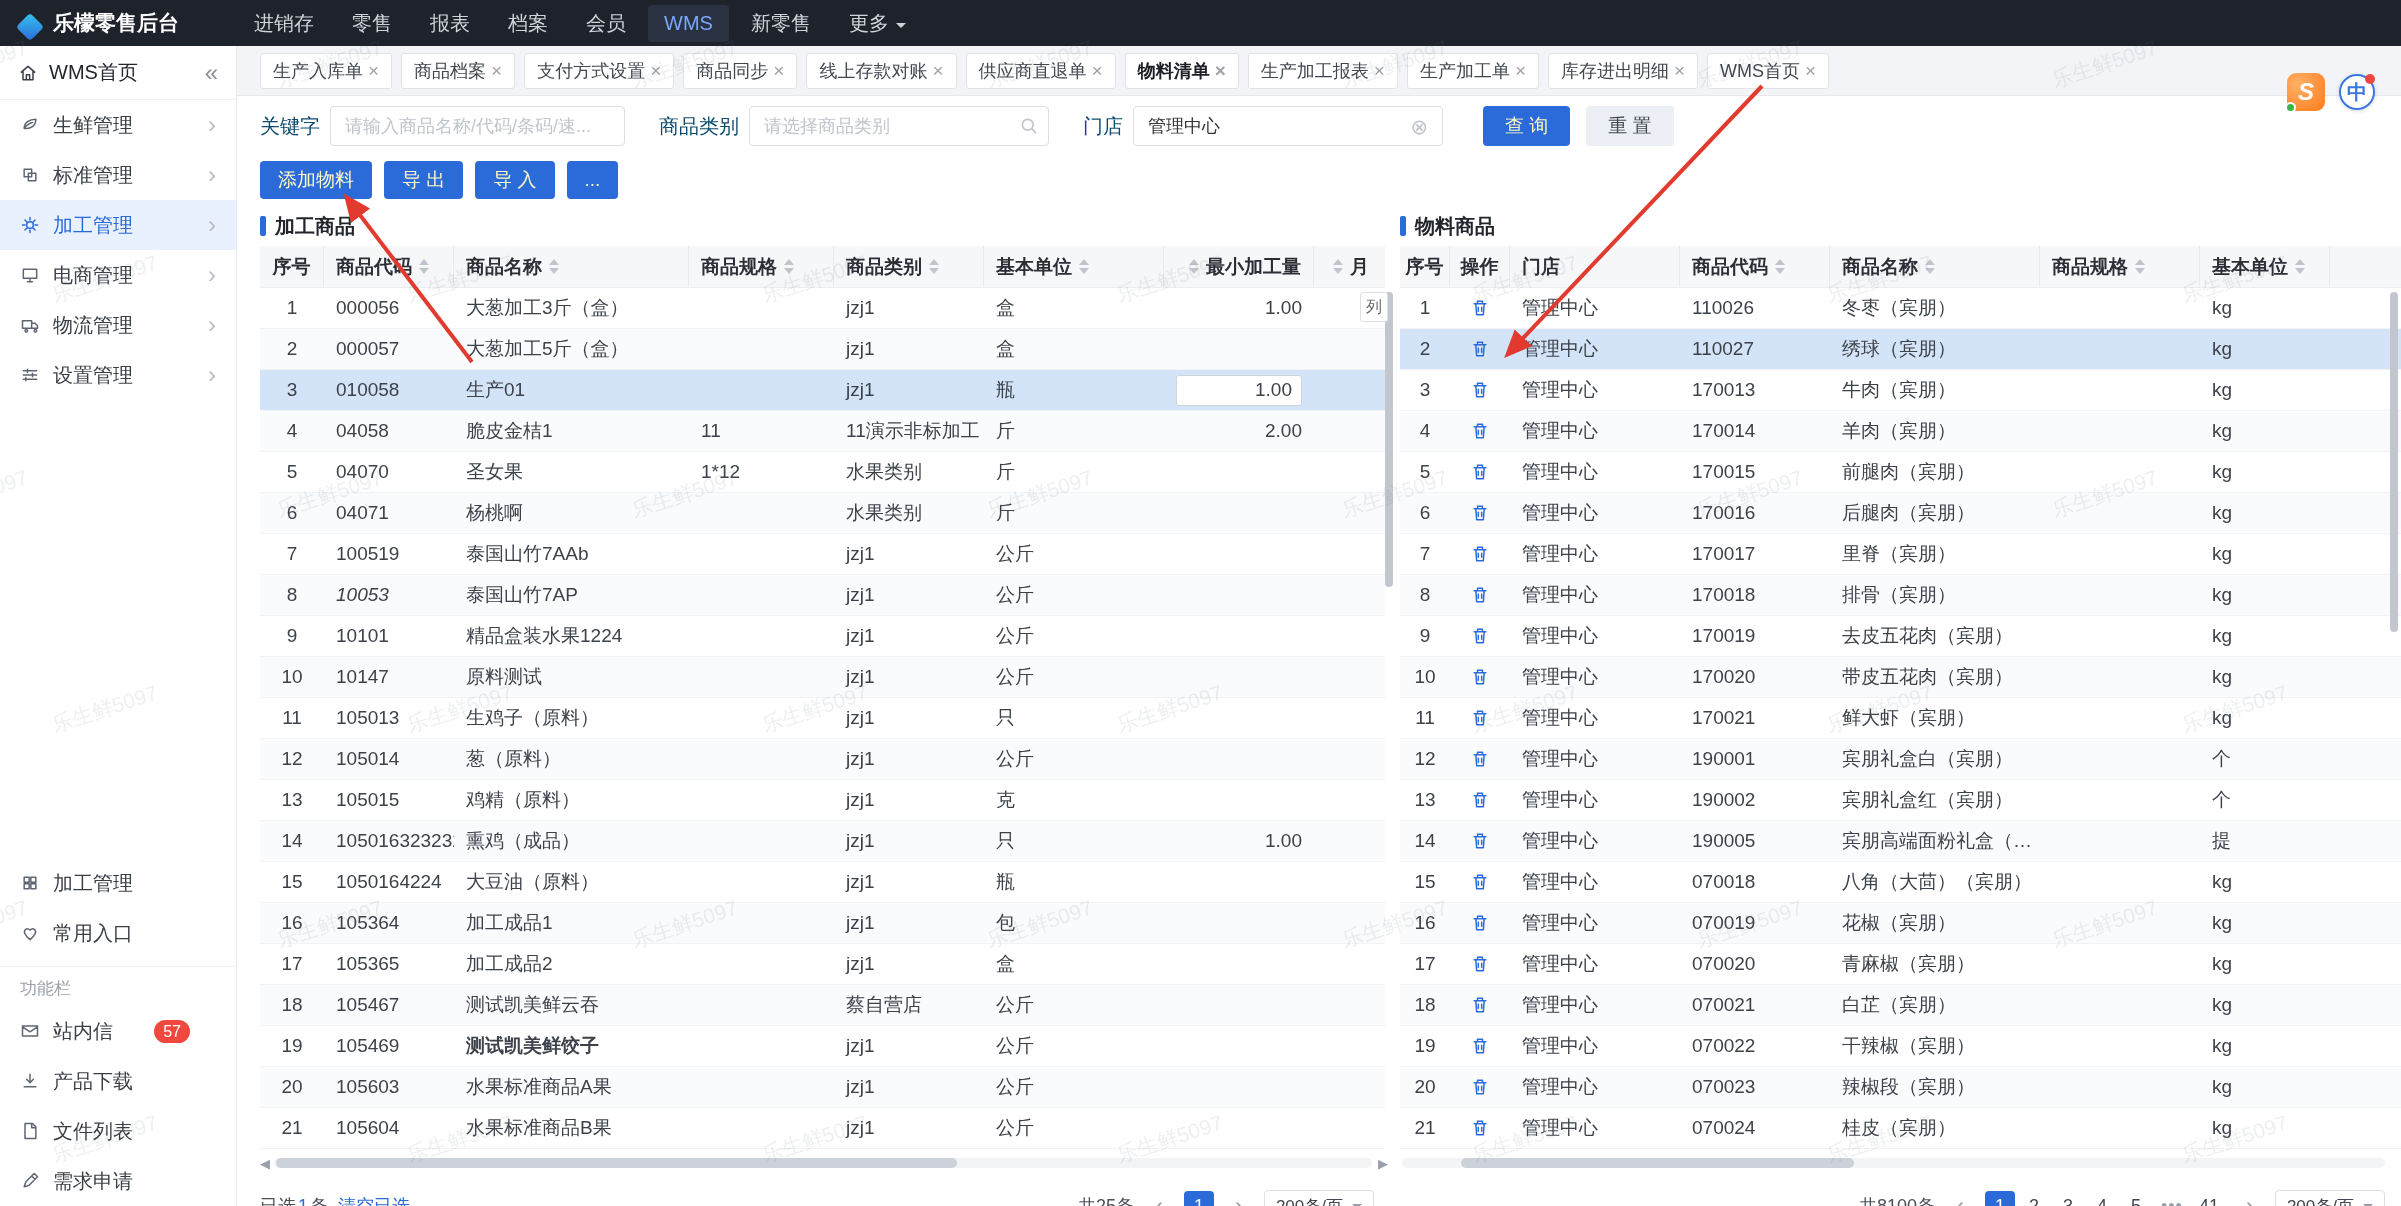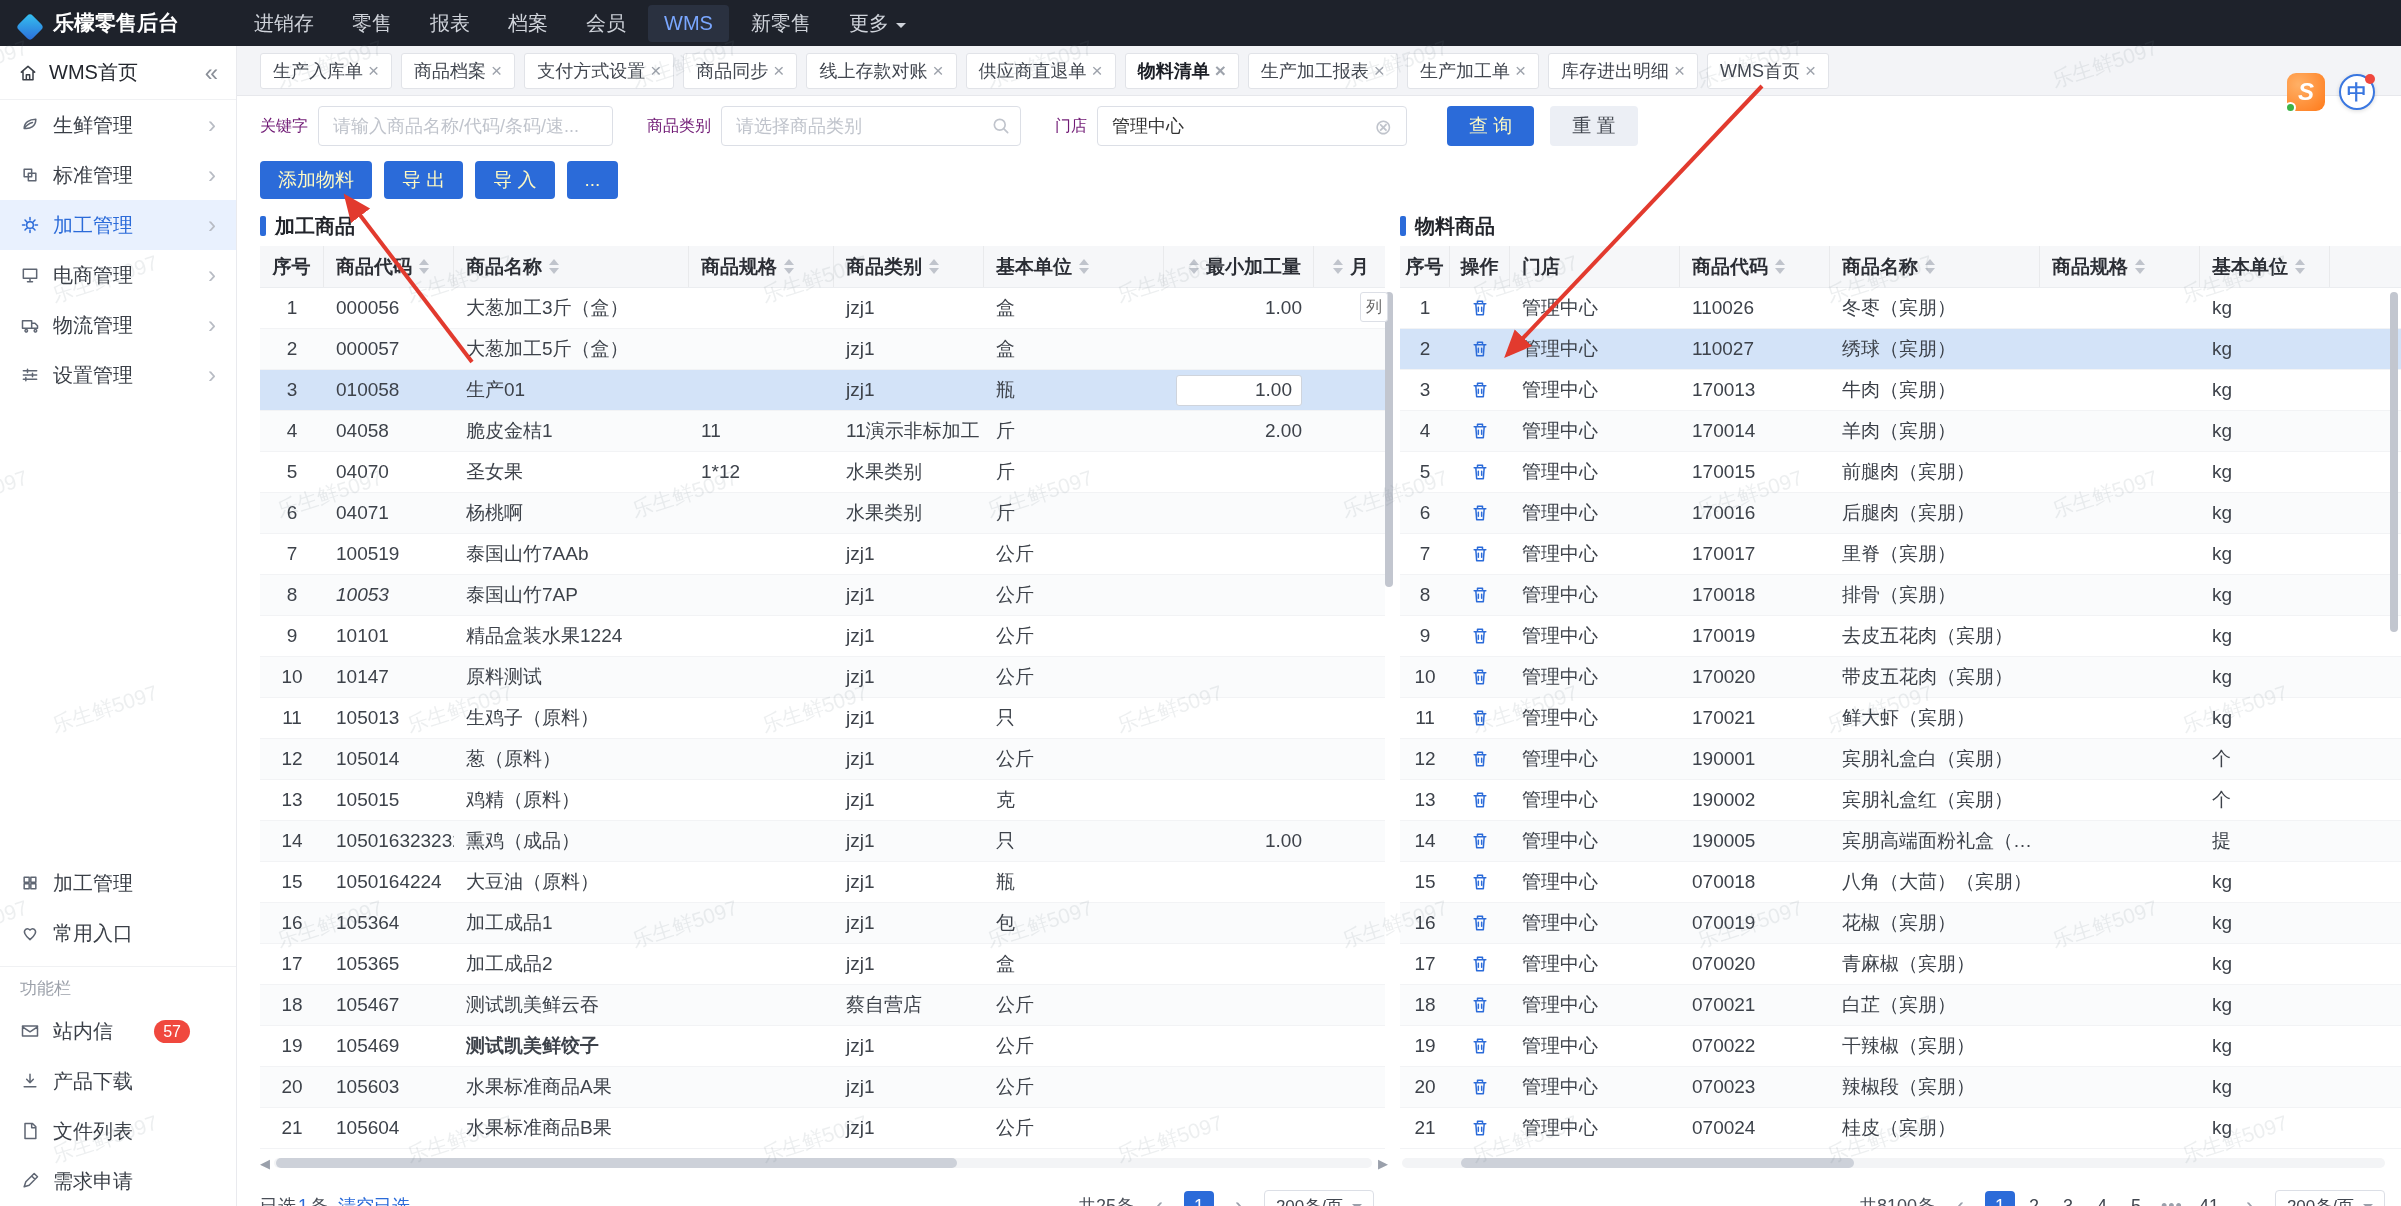--- a/index.html
+++ b/index.html
@@ -42,21 +42,21 @@
   .tab { height:36px; background:#fff; border:1px solid #e1e3e8; border-radius:3px; display:flex; align-items:center; padding:0 12px; gap:5px; font-size:18px; color:#41464f; cursor:pointer; white-space:nowrap; }
   .tab .x { color:#9ea3ac; font-size:19px; }
   .tab.active { font-weight:bold; color:#1c1f26; }
   .float-icons { position:absolute; right:26px; top:27px; display:flex; gap:14px; z-index:30; align-items:center; }
   .svc-logo { width:38px; height:38px; border-radius:9px; background:radial-gradient(circle at 30% 30%, #ffb066, #ff7a1a); color:#fff; font-weight:bold; font-size:24px; font-style:italic; display:flex; align-items:center; justify-content:center; position:relative; cursor:pointer; }
   .dot-green { position:absolute; left:-2px; bottom:-2px; width:11px; height:11px; border-radius:50%; background:#3bb346; border:2px solid #fff; }
   .lang-circle { width:36px; height:36px; border-radius:50%; background:#fff; border:2px solid #3a77e0; color:#3a77e0; font-size:20px; font-weight:bold; display:flex; align-items:center; justify-content:center; position:relative; box-shadow:0 1px 4px rgba(0,0,0,.15); cursor:pointer; }
   .dot-red { position:absolute; right:-2px; top:-2px; width:10px; height:10px; border-radius:50%; background:#f0483e; }
 
   .filterbar { height:60px; display:flex; align-items:center; padding:0 23px; }
-  .f-label { font-size:16px; color:#701a75; margin-right:10px; white-space:nowrap; }
+  .f-label { font-size:20px; color:#0c4a6e; margin-right:10px; white-space:nowrap; }
   .f-input { position:relative; display:flex; align-items:center; }
   .f-input input { height:40px; border:1px solid #dcdfe6; border-radius:4px; padding:0 14px; font-size:18px; color:#333; outline:none; font-family:inherit; background:#fff; }
   .f-input input::placeholder { color:#c0c4cc; }
   .w295 { width:295px; } .w300 { width:300px; padding-right:40px !important; }
   .suffix-icon { position:absolute; right:10px; display:flex; }
   .store-box { width:310px; height:40px; border:1px solid #dcdfe6; border-radius:4px; display:flex; align-items:center; padding:0 14px; font-size:18px; color:#333; cursor:pointer; background:#fff; }
   .clear-icon { margin-left:auto; color:#c0c4cc; font-size:21px; line-height:1; }
   .gap34 { width:34px; flex:none; } .gap40 { width:40px; flex:none; } .gap16 { width:16px; flex:none; }
   .btn { height:40px; border:none; border-radius:4px; font-size:19px; cursor:pointer; font-family:inherit; white-space:nowrap; }
   .btn-primary { background:#2b6bd9; color:#fef9c3; padding:0 22px; }

